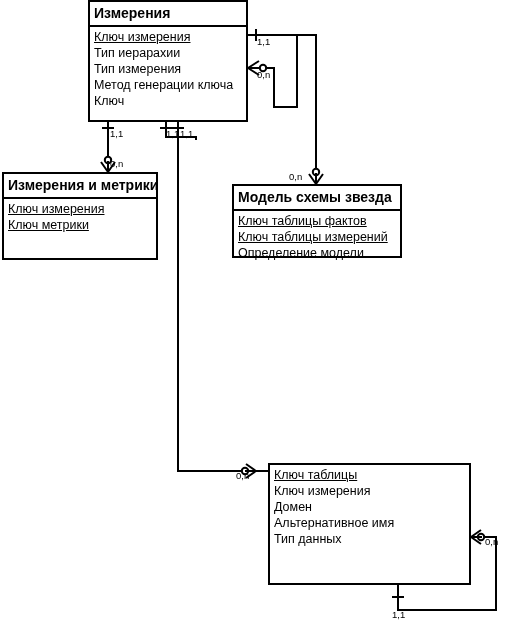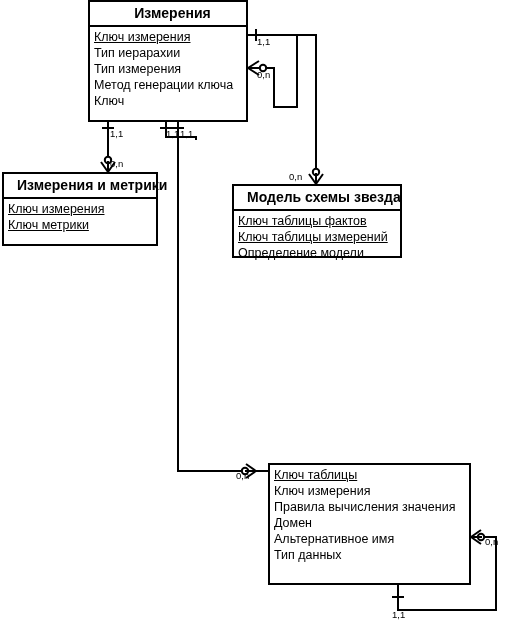--- a/index.html
+++ b/index.html
@@ -12,26 +12,26 @@
   #canvas{position:absolute;left:0;top:0;width:507px;height:620px;}
   #svg-layer{position:absolute;left:0;top:0;width:507px;height:620px;}
   .entity{
     position:absolute;
     border:2px solid #000;
     background:#ffffff;
     box-sizing:border-box;
     z-index:5;
   }
   .entity-title{
-    text-align:center;
+    text-align:left;
     font-size:14px;
     font-weight:bold;
     color:#000;
     line-height:18px;
-    padding:2px 4px 3px 13px;
+    padding:2px 4px 3px 4px;
     border-bottom:2px solid #000;
     white-space:nowrap;
   }
   .entity-attrs{
     padding:2px 16px 3px 0;
   }
   .attr{
     font-size:12.5px;
     line-height:16px;
     color:#000;
@@ -100,42 +100,41 @@
     <div class="entity-title">Измерения</div>
     <div class="entity-attrs">
       <div class="attr key"><span>Ключ измерения</span></div>
       <div class="attr"><span>Тип иерарахии</span></div>
       <div class="attr"><span>Тип измерения</span></div>
       <div class="attr"><span>Метод генерации ключа</span></div>
       <div class="attr"><span>Ключ</span></div>
     </div>
   </div>
 
-  <div class="entity" style="left:2px;top:172px;width:156px;height:74px;">
+  <div class="entity" style="left:2px;top:172px;width:156px;height:88px;">
     <div class="entity-title">Измерения и метрики</div>
     <div class="entity-attrs">
       <div class="attr key"><span>Ключ измерения</span></div>
       <div class="attr key"><span>Ключ метрики</span></div>
     </div>
   </div>
 
   <div class="entity" style="left:232px;top:184px;width:170px;height:74px;">
     <div class="entity-title">Модель схемы звезда</div>
     <div class="entity-attrs">
       <div class="attr key"><span>Ключ таблицы фактов</span></div>
       <div class="attr key"><span>Ключ таблицы измерений</span></div>
       <div class="attr"><span>Определение модели</span></div>
     </div>
   </div>
 
   <div class="entity" style="left:268px;top:463px;width:203px;height:122px;">
     <div class="entity-attrs">
       <div class="attr key"><span>Ключ таблицы</span></div>
       <div class="attr"><span>Ключ измерения</span></div>
-      <div class="attr"><span>Правила вычисления значения</span></div>
       <div class="attr"><span>Домен</span></div>
       <div class="attr"><span>Альтернативное имя</span></div>
       <div class="attr"><span>Тип данных</span></div>
     </div>
   </div>
 
   <div class="card-label" style="left:257px;top:26px;">1,1</div>
   <div class="card-label" style="left:257px;top:59px;">0,n</div>
   <div class="card-label" style="left:110px;top:118px;">1,1</div>
   <div class="card-label" style="left:166px;top:118px;">1,1</div>

